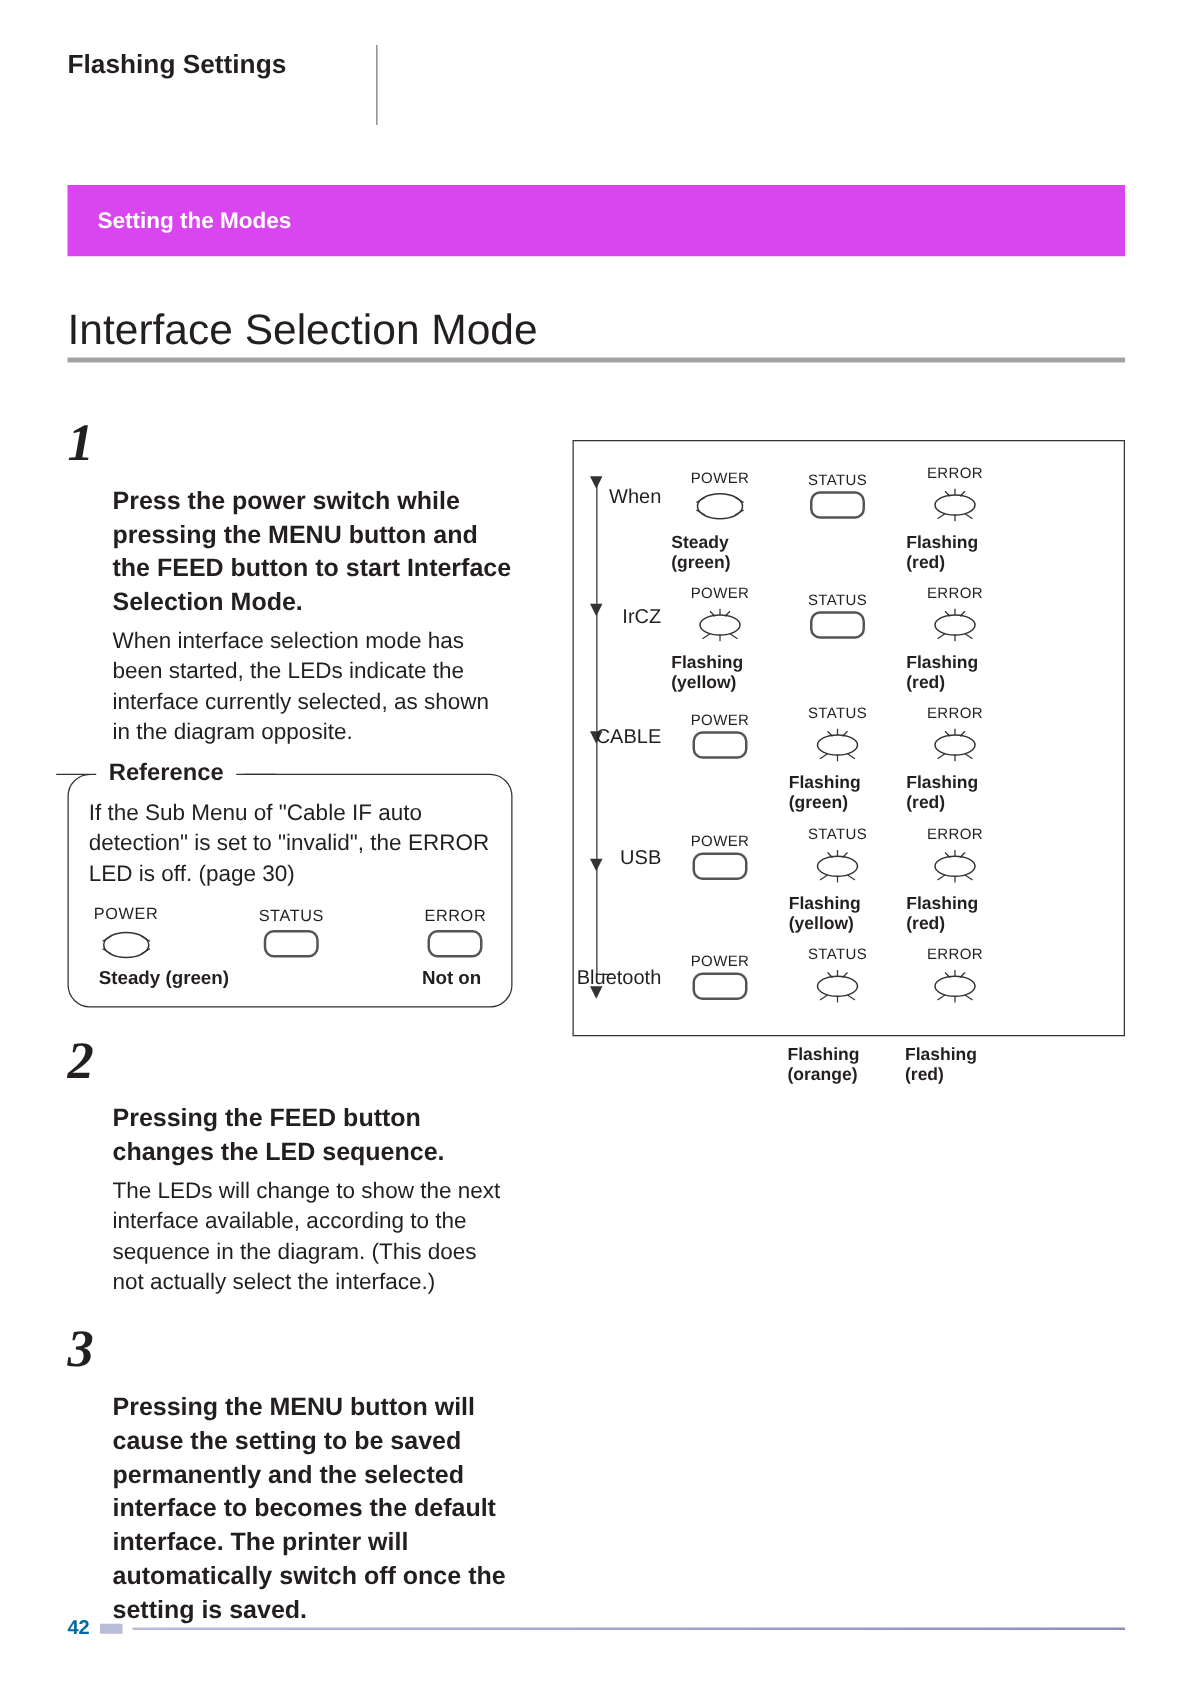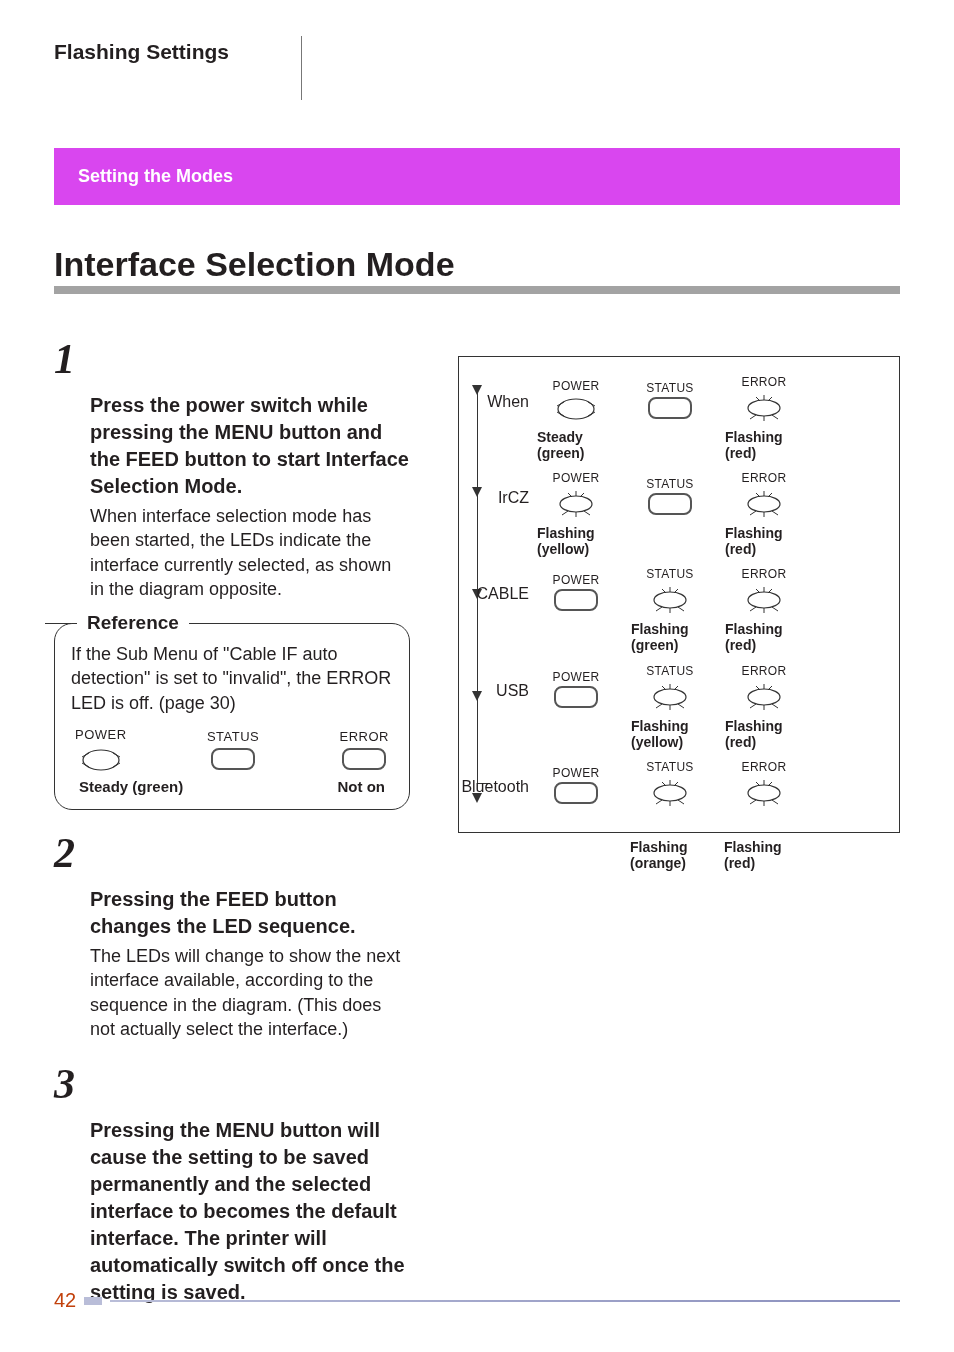--- a/index.html
+++ b/index.html
@@ -34,23 +34,23 @@
   .banner {
     background: #d946ef;
     color: #fff;
     font-weight: 600;
     font-size: 18px;
     padding: 18px 24px;
     margin-top: 48px;
   }
   .heading {
     font-size: 34px;
-    font-weight: 700;
+    font-weight: 400;
     color: #231f20;
-    border-bottom: 8px solid #a3a3a3;
+    border-bottom: 4px solid #a3a3a3;
     padding-bottom: 2px;
     margin-top: 40px;
   }
   .columns {
     display: flex;
     gap: 48px;
     margin-top: 44px;
   }
   .left-col {
     width: 356px;
@@ -233,22 +233,23 @@
   .footer {
     position: absolute;
     bottom: 40px;
     left: 54px;
     right: 54px;
     display: flex;
     align-items: center;
     gap: 8px;
   }
   .pgnum {
-    font-size: 20px;
-    color: #c2410c;
+    font-size: 16px;
+    color: #0369a1;
+    font-weight: bold;
   }
   .foot-rect {
     width: 18px; height: 8px; background: #b9bdd8;
   }
   .foot-line {
     flex: 1;
     height: 2px;
     background: linear-gradient(to right, #b9bdd8, #8a8fbd);
   }
   svg { display: block; }

